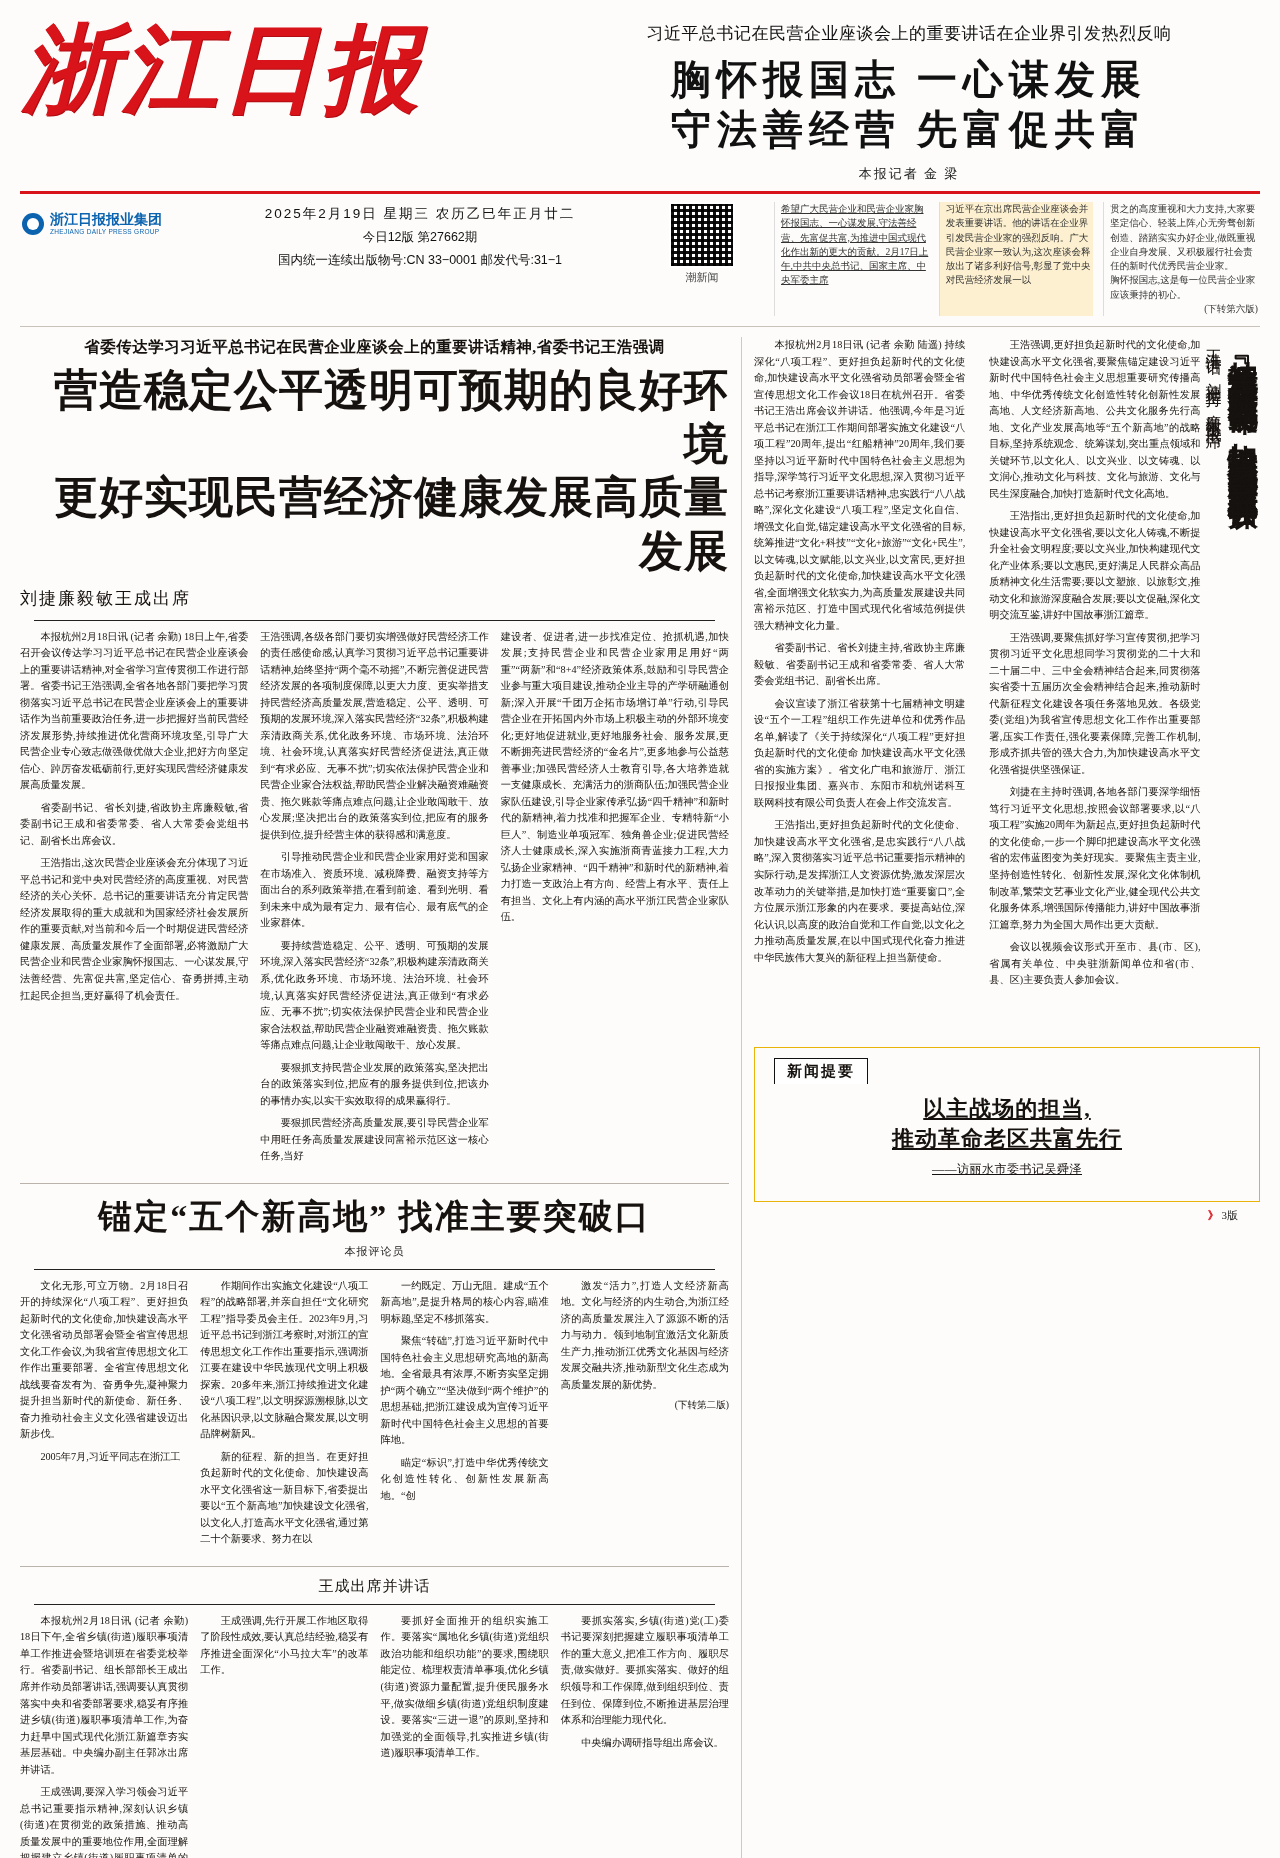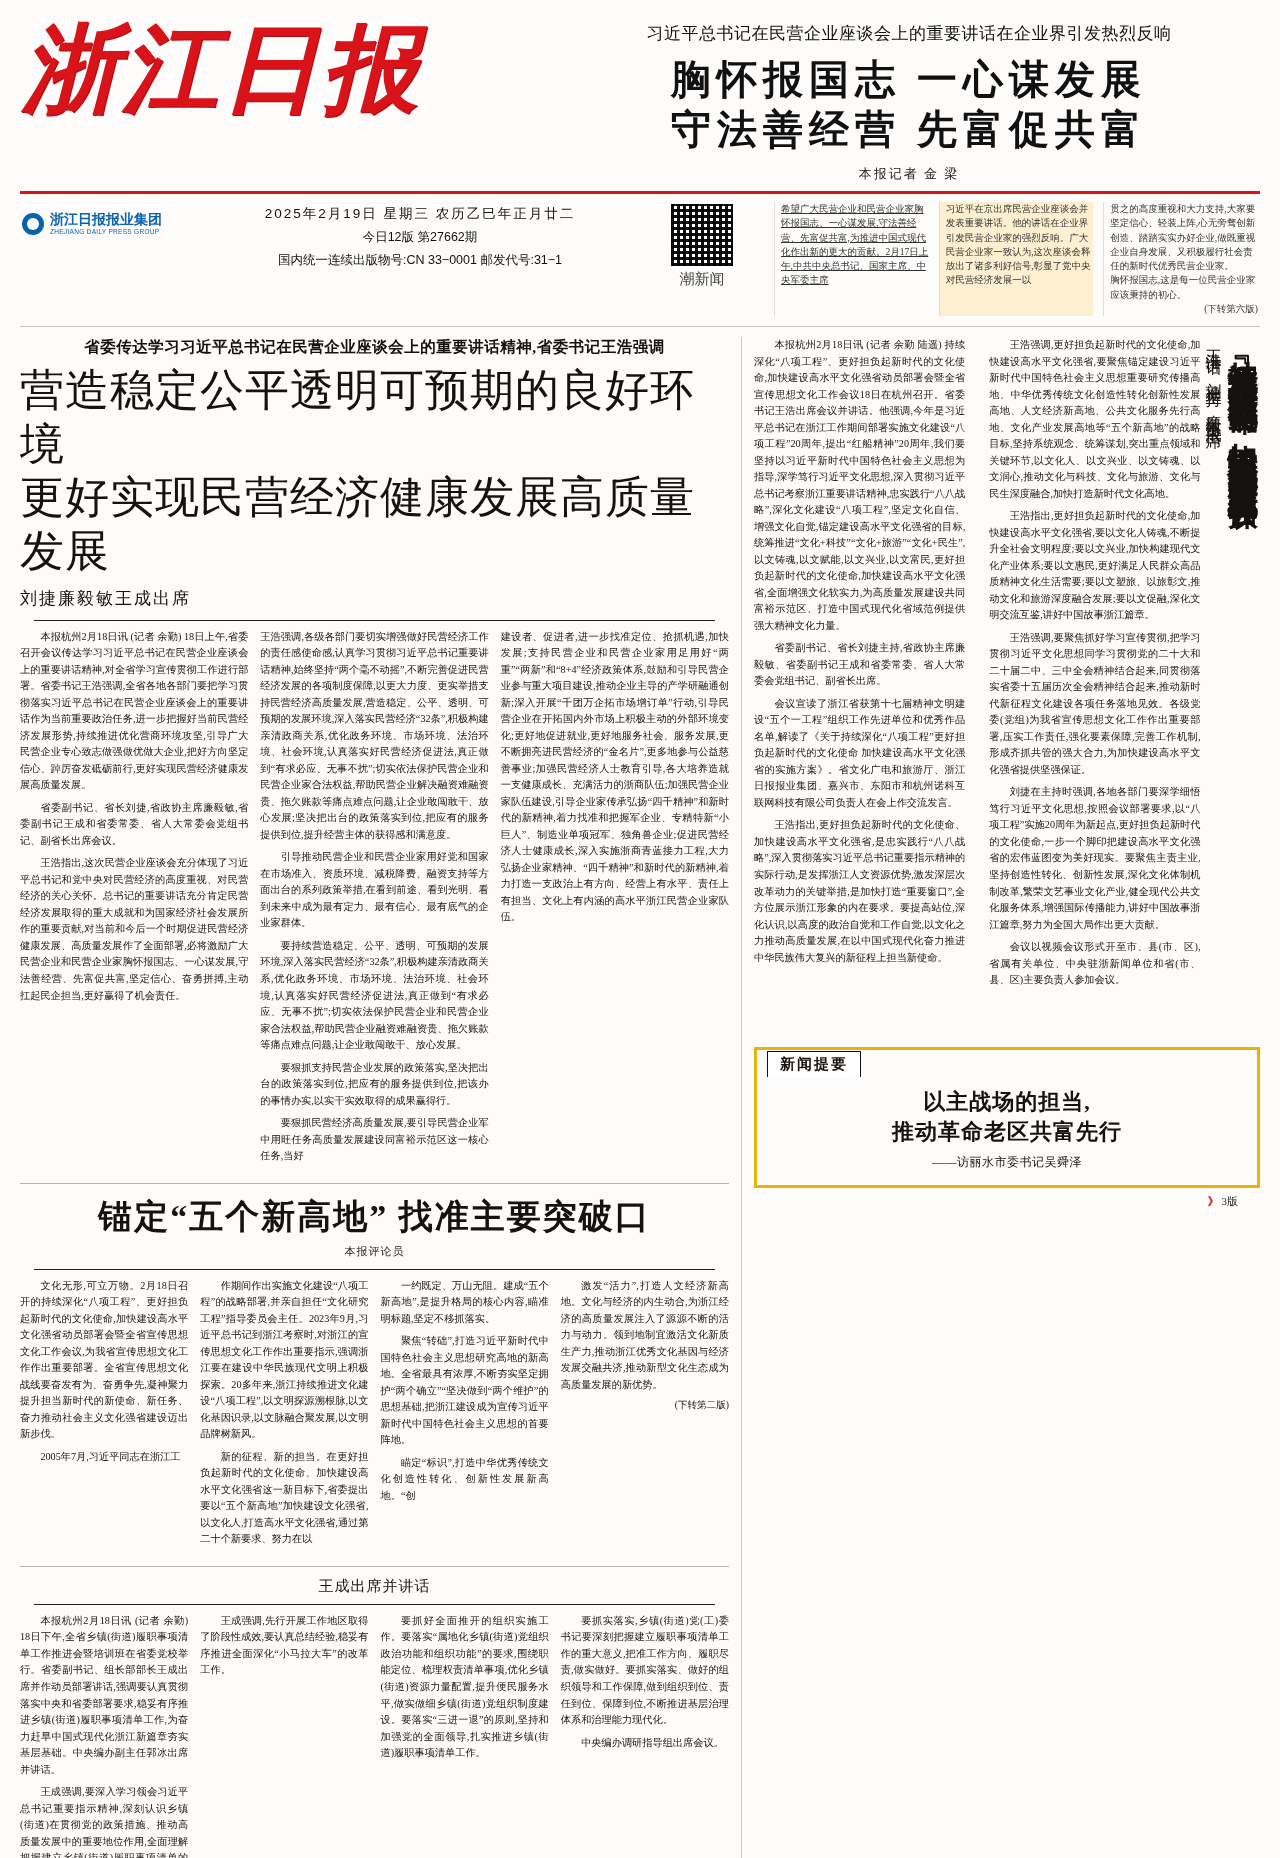--- a/index.html
+++ b/index.html
@@ -36,37 +36,37 @@
   .gl-mark:after{content:"";position:absolute;left:5px;top:5px;width:12px;height:12px;border-radius:50%;background:#fff;}
   .gl-text{font-size:14px;font-weight:bold;color:#0b63b0;line-height:1.15;}
   .gl-sub{font-size:6.5px;color:#0b63b0;letter-spacing:.3px;font-family:"Liberation Sans",sans-serif;}
   .issue{flex:0 0 420px;text-align:center;font-size:12.5px;line-height:1.8;color:#111;font-family:"Liberation Sans",sans-serif;}
   .issue .line1{font-size:13.5px;letter-spacing:2px;}
   .qr-block{flex:0 0 120px;text-align:center;}
   .qr{width:62px;height:62px;margin:0 auto;background:
       repeating-linear-gradient(0deg,#111 0 3px,#fff 3px 6px),
       repeating-linear-gradient(90deg,#111 0 3px,transparent 3px 6px);
       background-blend-mode:multiply;border:2px solid #fff;}
-  .qr-cap{font-size:15px;color:#444;margin-top:2px;text-align:center;}
+  .qr-cap{font-size:11px;color:#444;margin-top:2px;text-align:center;}
   .teasers{flex:1;display:flex;gap:10px;font-size:9.5px;line-height:1.5;color:#333;}
   .teaser{flex:1;border-left:1px solid #ddd;padding-left:6px;}
   .teaser.hl{background:#fdf0d0;}
   .teaser .u{text-decoration:underline;}
   .teaser-tail{text-align:right;font-size:9.5px;color:#333;}
 
   .rule-thin{height:1px;background:#c8c2bb;margin:4px 20px 0 20px;}
 
   
   .body{display:flex;padding:10px 20px 0 20px;box-sizing:border-box;gap:0;}
   .col-left{width:722px;flex:0 0 722px;padding-right:12px;box-sizing:border-box;border-right:1px solid #cfc9c2;}
   .col-right{flex:1;padding-left:12px;box-sizing:border-box;}
 
   
   .lead-kicker{font-size:15.5px;font-weight:bold;text-align:center;letter-spacing:.5px;margin-bottom:6px;}
-  .lead-title{font-size:44px;font-weight:normal;line-height:1.22;text-align:left;letter-spacing:1px;}
+  .lead-title{font-size:44px;font-weight:bold;line-height:1.22;text-align:right;letter-spacing:1px;}
   .lead-sub{font-size:17px;text-align:left;margin:8px 0 10px;letter-spacing:2px;}
   .dash{height:1px;background:#222;width:96%;margin:0 auto 8px;}
 
   .cols3{display:flex;gap:12px;}
   .cols3 .c{flex:1;}
   p.t{font-size:10.2px;line-height:1.62;text-align:justify;margin:0 0 6px;text-indent:2em;}
   p.t.noind{text-indent:0;}
   .sep{height:1px;background:#b9b3ac;margin:12px 0 10px;}
 
   
@@ -80,21 +80,21 @@
   .vert{
     writing-mode:vertical-rl;text-orientation:upright;
     font-weight:bold;letter-spacing:2px;line-height:1.12;
   }
   .vert.main{font-size:30px;height:700px;}
   .vert.names{font-size:16px;font-weight:normal;height:700px;letter-spacing:3px;}
   .right-cols{display:flex;gap:24px;}
   .right-cols .c{flex:1;}
 
   
-  .brief{border:3px solid #eab308;margin-top:10px;padding:2px;}
+  .brief{border:1px solid #eab308;margin-top:10px;padding:11px;text-decoration:underline;}
   .brief-tab{display:inline-block;background:#fff;border:1px solid #111;border-bottom:none;font-size:15px;font-weight:bold;padding:3px 12px;margin-left:8px;margin-top:-1px;letter-spacing:2px;}
   .brief-body{padding:10px 12px 12px;text-align:center;}
   .brief-title{font-size:22px;font-weight:bold;line-height:1.35;letter-spacing:1px;}
   .brief-sub{font-size:12px;margin-top:8px;letter-spacing:.5px;}
   .pagenum{text-align:right;font-size:11px;padding:6px 22px 0 0;color:#222;}
   .pagenum .chev{color:#d8131a;font-weight:bold;}
   .small-note{font-size:9.6px;text-align:right;margin-top:2px;}
 </style>
 </head>
 <body>

